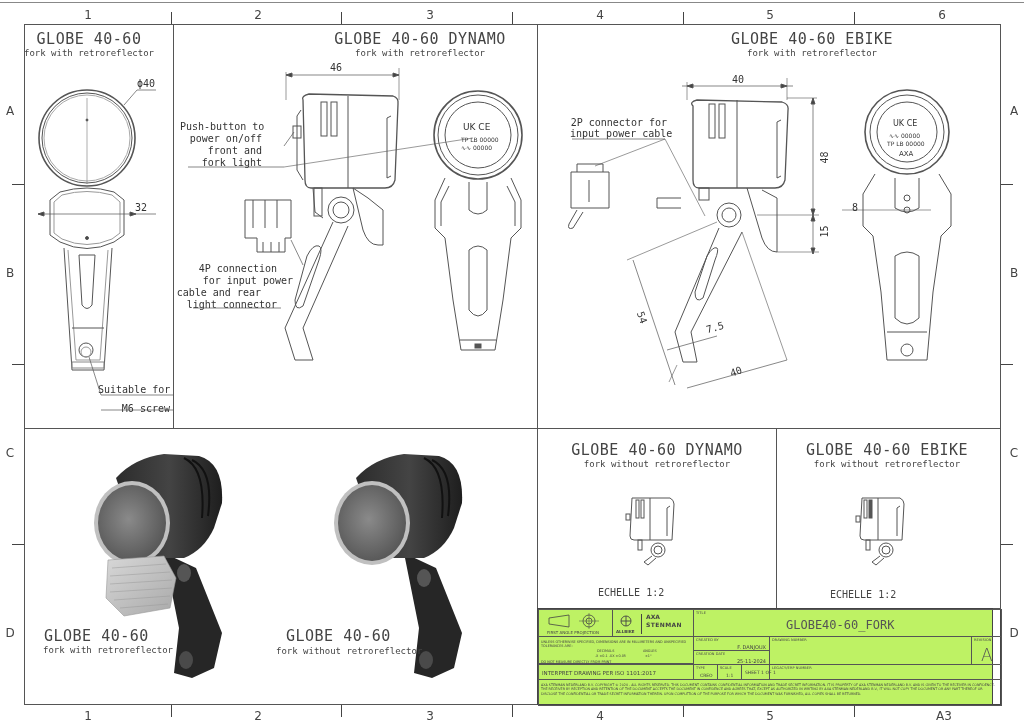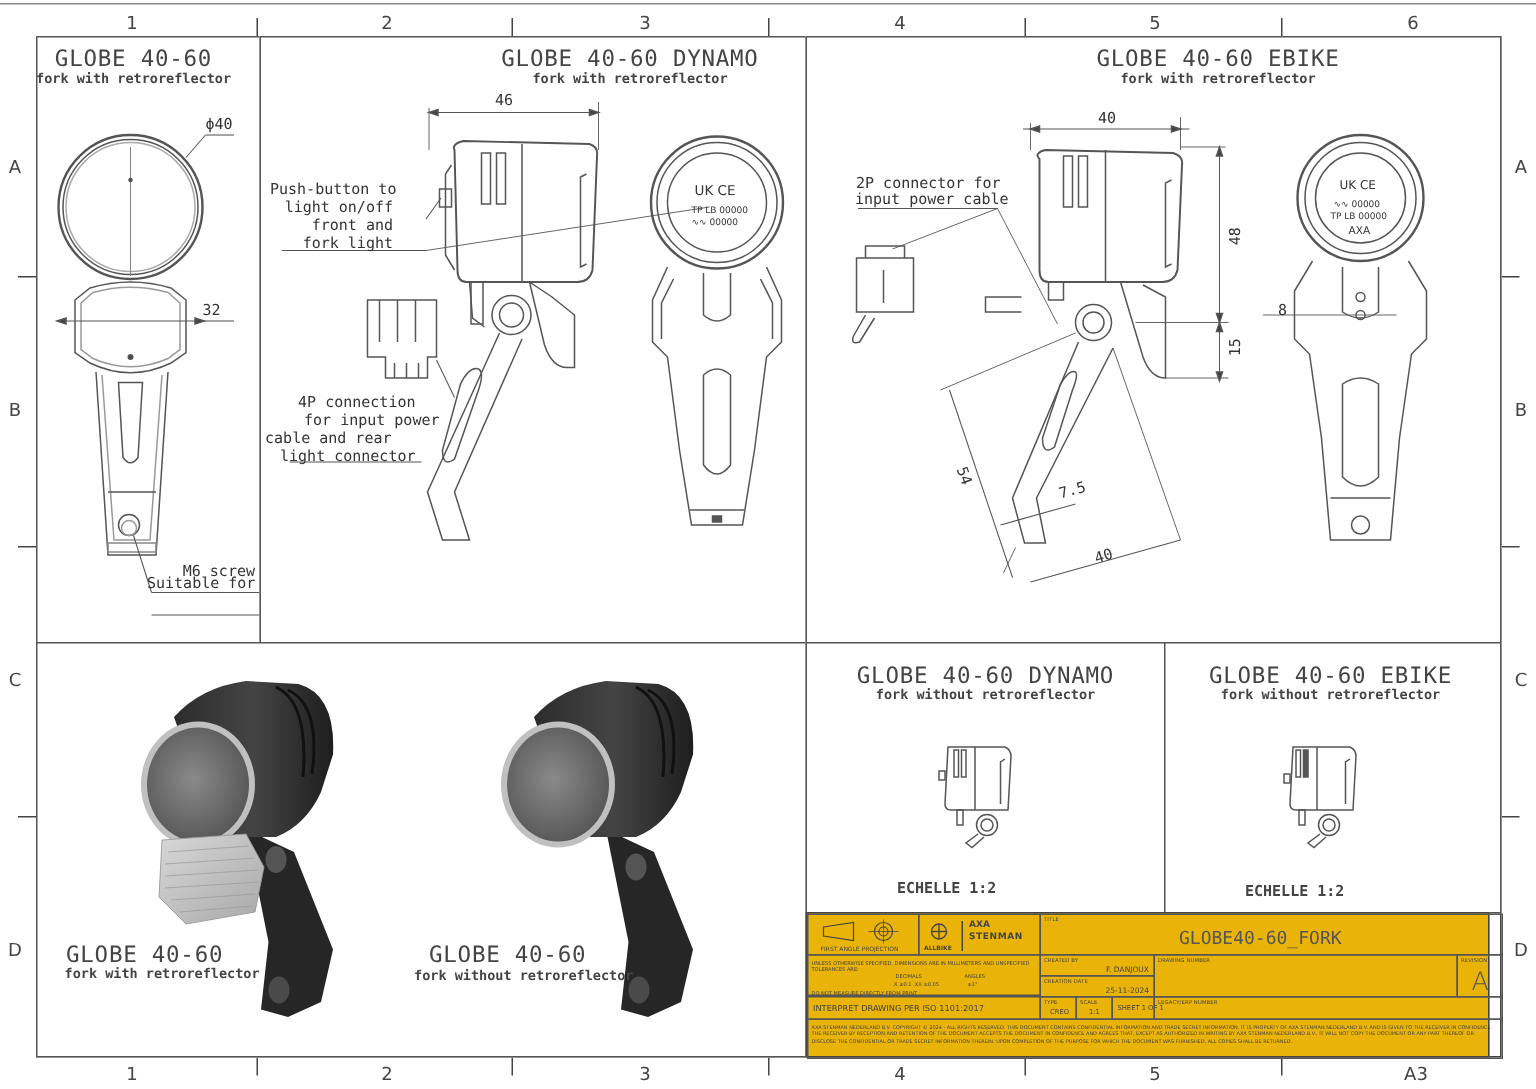--- a/index.html
+++ b/index.html
@@ -6,21 +6,21 @@
   html, body { width: 1024px; height: 726px; background: #ffffff; overflow: hidden; }
   body { position: relative; font-family: "DejaVu Sans", sans-serif; color: #333; }
   .abs { position: absolute; }
   .top-rule { left: 0; top: 2px; width: 1024px; height: 1px; background: #888; }
   .frame { left: 24px; top: 24px; width: 977px; height: 681px; border: 1.5px solid #444; }
   .zone-num { font-size: 12px; color: #444; width: 20px; text-align: center; font-family: "DejaVu Sans", sans-serif; }
   .zone-tick-v { width: 1px; height: 12px; background: #444; }
   .zone-tick-h { width: 12px; height: 1px; background: #444; }
   .panel { border: 1px solid #555; background: #fff; }
   .title-big { font-family: "DejaVu Sans Mono", monospace; font-size: 15px; color: #444; letter-spacing: 0.5px; text-align: center; white-space: nowrap; }
-  .title-small { font-family: "DejaVu Sans Mono", monospace; font-size: 9px; color: #444; text-align: center; white-space: nowrap; font-weight: bold; }
+  .title-small { font-family: "DejaVu Sans Mono", monospace; font-size: 9px; color: #444; text-align: center; white-space: nowrap; }
   .note { font-family: "DejaVu Sans Mono", monospace; font-size: 10px; color: #333; text-align: right; line-height: 12px; white-space: nowrap; }
   .dim { font-family: "DejaVu Sans Mono", monospace; font-size: 10px; color: #333; white-space: nowrap; }
   .tb-cell { position: absolute; border: 1px solid #555; }
   .tb-lbl { position: absolute; font-family: "DejaVu Sans", sans-serif; font-size: 3.5px; color: #444; left: 2px; top: 1px; white-space: nowrap; letter-spacing: 0.1px; }
   .tb-val { position: absolute; font-family: "DejaVu Sans", sans-serif; font-size: 5px; color: #444; white-space: nowrap; }
   .tiny { font-family: "DejaVu Sans", sans-serif; font-size: 3.4px; line-height: 4.2px; color: #444; }
   svg { position: absolute; overflow: visible; }
 </style>
 </head>
 <body>
@@ -102,21 +102,21 @@
     <rect x="48" y="302" width="32" height="6" stroke="#888"></rect>
 
     <line x1="65" y1="297" x2="77" y2="335" stroke-width="0.7"></line>
     <line x1="77" y1="335" x2="150" y2="335" stroke-width="0.7"></line>
     <line x1="77" y1="350" x2="150" y2="350" stroke-width="0.7"></line>
   </g>
 </svg>
 <div class="abs dim" style="left:137px;top:78px">ϕ40</div>
 <div class="abs dim" style="left:135px;top:202px">32</div>
 <div class="abs note" style="left:98px;top:384px;width:72px">Suitable for</div>
-<div class="abs note" style="left:98px;top:376px;width:72px">M6 screw</div>
+<div class="abs note" style="left:98px;top:403px;width:72px">M6 screw</div>
 
 <div class="abs panel" style="left:173px;top:24px;width:365px;height:405px"></div>
 <div class="abs title-big" style="left:320px;top:30px;width:200px">GLOBE 40-60 DYNAMO</div>
 <div class="abs title-small" style="left:320px;top:48px;width:200px">fork with retroreflector</div>
 
 <svg style="left:173px;top:60px" width="365" height="370">
   <g fill="none" stroke="#555" stroke-width="1">
 
     <line x1="113" y1="12" x2="113" y2="40" stroke-width="0.6"></line>
     <line x1="226" y1="8" x2="226" y2="40" stroke-width="0.6"></line>
@@ -165,21 +165,21 @@
     <path d="M276 126 L268 142 L268 166"></path>
     <path d="M334 126 L342 142 L342 166"></path>
     <path d="M296 122 L296 150 Q305 158 314 150 L314 122"></path>
     <path d="M296 190 L296 250 Q305 262 314 250 L314 190 Q305 182 296 190 Z"></path>
     <line x1="287" y1="280" x2="323" y2="280"></line>
     <rect x="302" y="284" width="6" height="4" fill="#555"></rect>
   </g>
 </svg>
 <div class="abs dim" style="left:330px;top:62px">46</div>
 <div class="abs note" style="left:180px;top:121px;width:82px">Push-button to</div>
-<div class="abs note" style="left:180px;top:133px;width:82px">light on/off</div>
+<div class="abs note" style="left:180px;top:133px;width:82px">power on/off</div>
 <div class="abs note" style="left:180px;top:145px;width:82px">front and</div>
 <div class="abs note" style="left:180px;top:157px;width:82px">fork light</div>
 <div class="abs note" style="left:180px;top:263px;width:97px">4P connection</div>
 <div class="abs note" style="left:196px;top:275px;width:97px">for input power</div>
 <div class="abs note" style="left:164px;top:287px;width:97px">cable and rear</div>
 <div class="abs note" style="left:180px;top:299px;width:97px">light connector</div>
 
 <div class="abs panel" style="left:537px;top:24px;width:464px;height:405px"></div>
 <div class="abs title-big" style="left:712px;top:30px;width:200px">GLOBE 40-60 EBIKE</div>
 <div class="abs title-small" style="left:712px;top:48px;width:200px">fork with retroreflector</div>
@@ -349,21 +349,21 @@
     <rect x="6" y="26" width="4" height="6"></rect>
     <path d="M50 16 L47 18 L47 46"></path>
     <circle cx="36" cy="60" r="7"></circle>
       <circle cx="36" cy="60" r="4"></circle>
     <path d="M30 66 L22 72 L26 75 L34 68"></path>
     <rect x="16" y="50" width="4" height="10"></rect>
   </g>
 </svg>
 <div class="abs title-small" style="left:830px;top:589px;width:60px;font-size:10px;text-align:left">ECHELLE 1:2</div>
 
-<div class="abs" style="left:537px;top:608px;width:456px;height:97px;border:1px solid #444;background:#eab308">
+<div class="abs" style="left:537px;top:608px;width:456px;height:97px;border:1px solid #444;background:#bef264">
 
   <div class="tb-cell" style="left:0;top:0;width:75px;height:28px">
     <svg style="left:8px;top:3px" width="60" height="16">
       <g fill="none" stroke="#444" stroke-width="0.8">
         <path d="M2 5 L22 2 L22 14 L2 11 Z"></path>
         <circle cx="42" cy="8" r="6"></circle>
           <circle cx="42" cy="8" r="3"></circle>
         <line x1="32" y1="8" x2="52" y2="8" stroke-width="0.5"></line>
         <line x1="42" y1="0" x2="42" y2="16" stroke-width="0.5"></line>
       </g>

